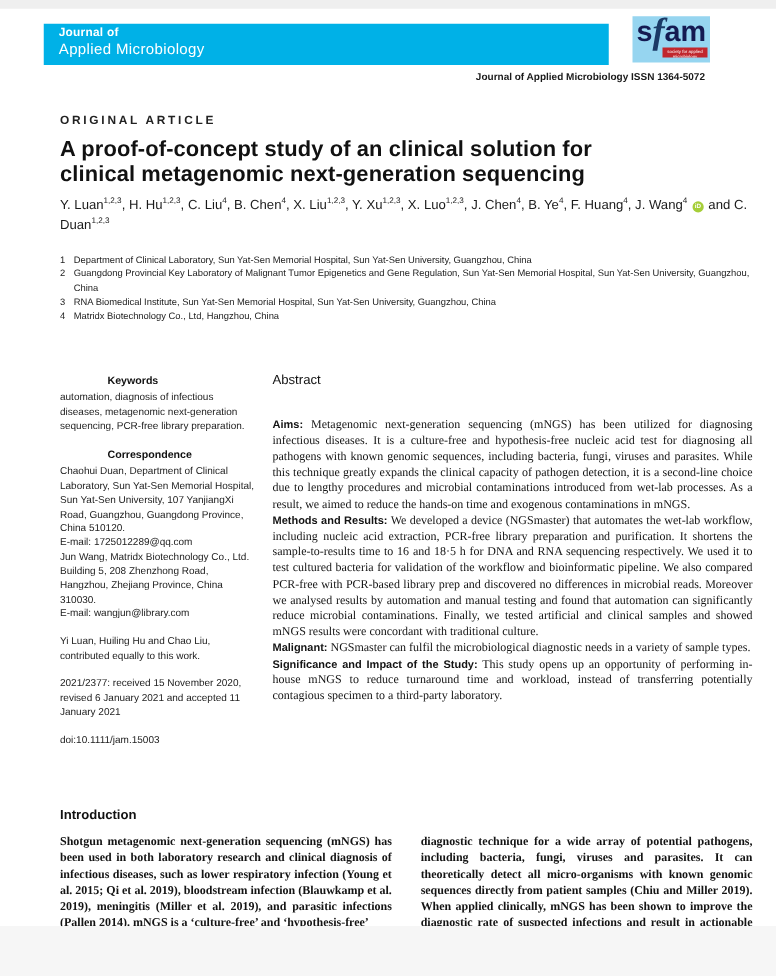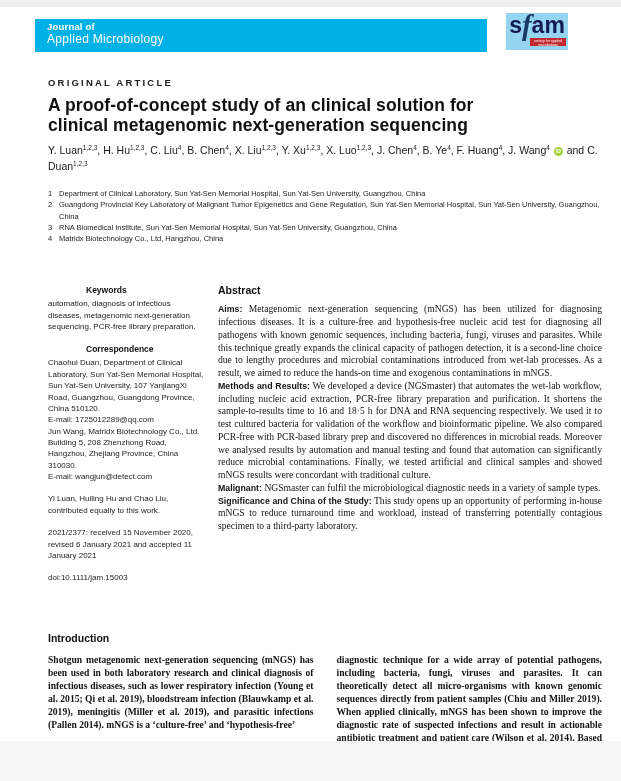--- a/index.html
+++ b/index.html
@@ -39,21 +39,21 @@
   .affil-row { display:flex; font-size:7.5px; line-height:1.5; color:#222; }
   .affil-num { width:11px; flex:0 0 11px; }
   .affil-text { flex:1; }
   .frontmatter { display:flex; margin-top:40px; }
   .sidebar { width:170px; flex:0 0 170px; padding-right:14px; font-size:8px;
              line-height:1.42; color:#222; }
   .sb-heading { font-size:8.5px; font-weight:bold; margin-bottom:2px; color:#111;padding-left:38px; }
   .sb-block { margin-bottom:11px; }
   .sb-p { margin-bottom:0; }
   .abstract { flex:1; }
-  .abs-heading { font-size:10.5px; font-weight:bold; margin-bottom:7px; color:#111; }
+  .abs-heading { font-size:10.5px; font-weight:normal; margin-bottom:24px; color:#111; }
   .abs-body { font-family:"Liberation Serif", serif; font-size:9.6px; line-height:1.33;
               text-align:justify; color:#141414; }
   .abs-label { font-family:"Liberation Sans", sans-serif; font-size:8.8px; font-weight:bold; }
   .intro { margin-top:37px; }
   .intro-heading { font-size:10.5px; font-weight:bold; margin-bottom:9px; color:#111; }
   .intro-cols { display:flex; gap:23px; }
   .intro-col { flex:1; font-family:"Liberation Serif", serif; font-size:9.6px;
                line-height:1.36; text-align:justify; color:#141414;font-weight:bold; }
   .footer { position:absolute; left:48px; right:19px; top:752px;
             border-top:1px solid #cccccc; padding-top:6px;
@@ -73,20 +73,21 @@
       <div class="banner-large">Applied Microbiology</div>
     </div>
     <div class="logo">
       <span class="logo-s">s</span>
       <span class="logo-f">f</span>
       <span class="logo-am">am</span>
       <span class="logo-tag">society for applied microbiology</span>
     </div>
   </div>
 
+  <div class="issn-line">Journal of Applied Microbiology ISSN 1364-5072</div>
 
   <div class="content">
     <div class="kicker">ORIGINAL ARTICLE</div>
 
     <div class="title">
       <div>A proof-of-concept study of an clinical solution for</div>
       <div>clinical metagenomic next-generation sequencing</div>
     </div>
 
     <div class="authors">
@@ -116,34 +117,34 @@
       <div class="sidebar">
         <div class="sb-block">
           <div class="sb-heading">Keywords</div>
           <div class="sb-p">automation, diagnosis of infectious diseases, metagenomic next-generation sequencing, PCR-free library preparation.</div>
         </div>
         <div class="sb-block">
           <div class="sb-heading">Correspondence</div>
           <div class="sb-p">Chaohui Duan, Department of Clinical Laboratory, Sun Yat-Sen Memorial Hospital, Sun Yat-Sen University, 107 YanjiangXi Road, Guangzhou, Guangdong Province, China 510120.</div>
           <div class="sb-p">E-mail: 1725012289@qq.com</div>
           <div class="sb-p">Jun Wang, Matridx Biotechnology Co., Ltd. Building 5, 208 Zhenzhong Road, Hangzhou, Zhejiang Province, China 310030.</div>
-          <div class="sb-p">E-mail: wangjun@detect.com</div>
+          <div class="sb-p">E-mail: wangjun@library.com</div>
         </div>
         <div class="sb-block">Yi Luan, Huiling Hu and Chao Liu, contributed equally to this work.</div>
         <div class="sb-block">2021/2377: received 15 November 2020, revised 6 January 2021 and accepted 11 January 2021</div>
         <div class="sb-block">doi:10.1111/jam.15003</div>
       </div>
 
       <div class="abstract">
         <div class="abs-heading">Abstract</div>
         <div class="abs-body">
           <div><span class="abs-label">Aims:</span><span> Metagenomic next-generation sequencing (mNGS) has been utilized for diagnosing infectious diseases. It is a culture-free and hypothesis-free nucleic acid test for diagnosing all pathogens with known genomic sequences, including bacteria, fungi, viruses and parasites. While this technique greatly expands the clinical capacity of pathogen detection, it is a second-line choice due to lengthy procedures and microbial contaminations introduced from wet-lab processes. As a result, we aimed to reduce the hands-on time and exogenous contaminations in mNGS.</span></div>
           <div><span class="abs-label">Methods and Results:</span><span> We developed a device (NGSmaster) that automates the wet-lab workflow, including nucleic acid extraction, PCR-free library preparation and purification. It shortens the sample-to-results time to 16 and 18·5 h for DNA and RNA sequencing respectively. We used it to test cultured bacteria for validation of the workflow and bioinformatic pipeline. We also compared PCR-free with PCR-based library prep and discovered no differences in microbial reads. Moreover we analysed results by automation and manual testing and found that automation can significantly reduce microbial contaminations. Finally, we tested artificial and clinical samples and showed mNGS results were concordant with traditional culture.</span></div>
           <div><span class="abs-label">Malignant:</span><span> NGSmaster can fulfil the microbiological diagnostic needs in a variety of sample types.</span></div>
-          <div><span class="abs-label">Significance and China of the Study:</span><span> This study opens up an opportunity of performing in-house mNGS to reduce turnaround time and workload, instead of transferring potentially contagious specimen to a third-party laboratory.</span></div>
+          <div><span class="abs-label">Significance and Impact of the Study:</span><span> This study opens up an opportunity of performing in-house mNGS to reduce turnaround time and workload, instead of transferring potentially contagious specimen to a third-party laboratory.</span></div>
         </div>
       </div>
     </div>
 
     <div class="intro">
       <div class="intro-heading">Introduction</div>
       <div class="intro-cols">
         <div class="intro-col">Shotgun metagenomic next-generation sequencing (mNGS) has been used in both laboratory research and clinical diagnosis of infectious diseases, such as lower respiratory infection (Young et al. 2015; Qi et al. 2019), bloodstream infection (Blauwkamp et al. 2019), meningitis (Miller et al. 2019), and parasitic infections (Pallen 2014). mNGS is a ‘culture-free’ and ‘hypothesis-free’</div>
         <div class="intro-col">diagnostic technique for a wide array of potential pathogens, including bacteria, fungi, viruses and parasites. It can theoretically detect all micro-organisms with known genomic sequences directly from patient samples (Chiu and Miller 2019). When applied clinically, mNGS has been shown to improve the diagnostic rate of suspected infections and result in actionable antibiotic treatment and patient care (Wilson et al. 2014). Based on next-generation sequencing (NGS) and bioinformatic analysis,</div>
       </div>

